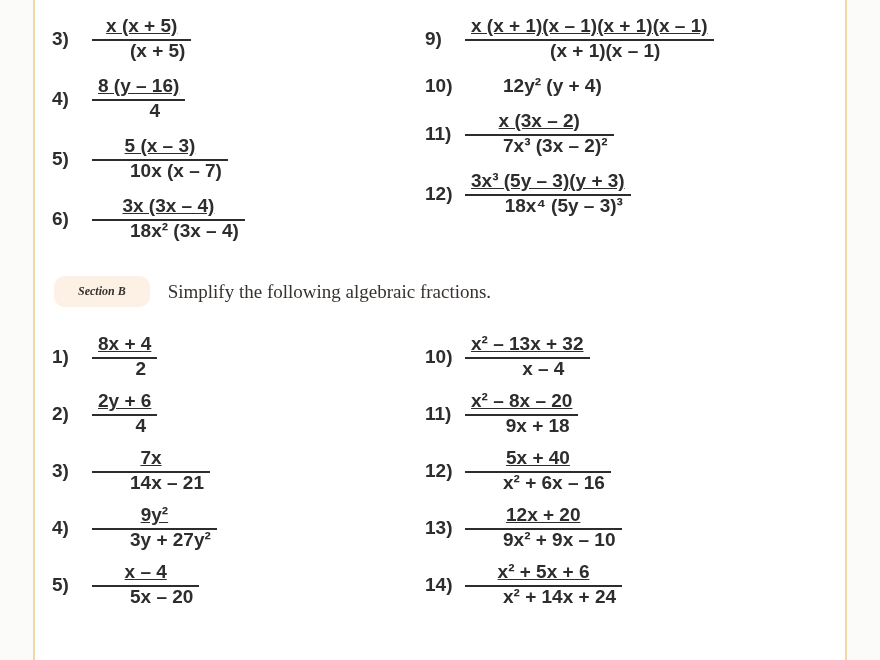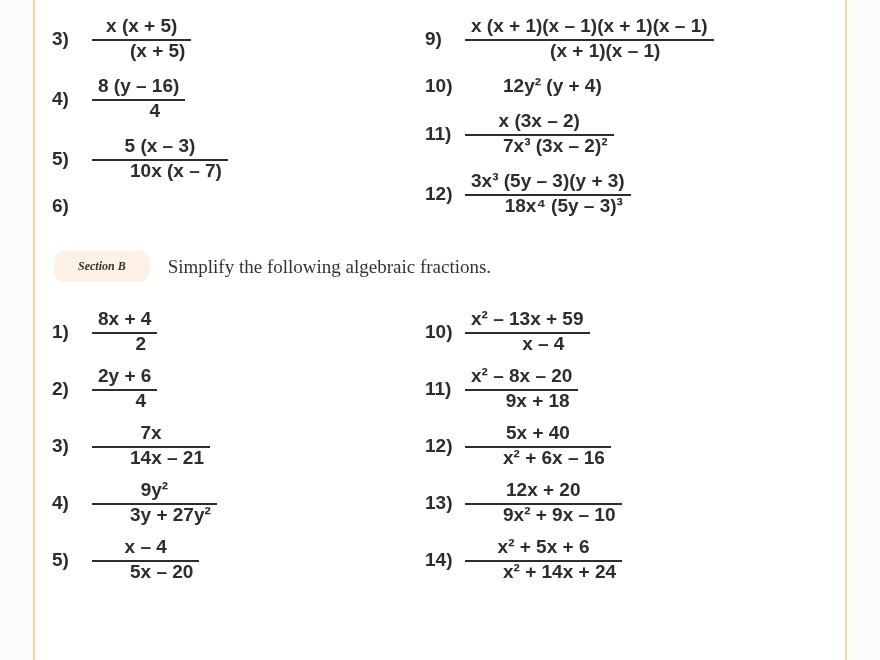--- a/index.html
+++ b/index.html
@@ -30,21 +30,21 @@
   .problem { display:flex; align-items:center; margin-bottom:16px; }
   .section-b .problem { margin-bottom:13px; }
   .pnum {
     width:40px; flex:0 0 40px;
     font-size:19px; font-weight:700; color:#2d2d2d; line-height:1;
   }
   .fraction {
     display:inline-block; text-align:center;
     font-size:19px; font-weight:700; color:#2d2d2d; line-height:1;
   }
-  .numer { display:block; padding:0 6px 4px; border-bottom:2px solid #2d2d2d; white-space:nowrap; }
+  .numer { display:block; padding:0 6px 4px; border-bottom:2px solid #2d2d2d; white-space:nowrap;text-decoration:underline; }
   .denom { display:block; padding:0 6px 0; white-space:nowrap;margin-left:32px; }
   .sb-header { display:flex; align-items:center; margin:20px 0 0 19px; }
   .sb-label {
     background:#fdf0e5;
     border-radius:11px;
     padding:9px 24px;
     font-family:"Liberation Serif","DejaVu Serif",serif;
     font-style:italic; font-weight:700;
     font-size:12px; color:#38322e; line-height:1.1;
   }
@@ -83,20 +83,24 @@
         <div class="problem">
           <span class="pnum">5)</span>
           <span class="fraction">
             <span class="numer">5 (x – 3)</span>
             <span class="denom">10x (x – 7)</span>
           </span>
         </div>
 
         <div class="problem">
           <span class="pnum">6)</span>
+          <span class="fraction">
+            <span class="numer">3x (3x – 4)</span>
+            <span class="denom">18x² (3x – 4)</span>
+          </span>
         </div>
 
       </div>
       <div class="col-right">
 
         <div class="problem">
           <span class="pnum">9)</span>
           <span class="fraction">
             <span class="numer">x (x + 1)(x – 1)(x + 1)(x – 1)</span>
             <span class="denom">(x + 1)(x – 1)</span>
@@ -176,21 +180,21 @@
             <span class="denom">5x – 20</span>
           </span>
         </div>
 
       </div>
       <div class="col-right">
 
         <div class="problem">
           <span class="pnum">10)</span>
           <span class="fraction">
-            <span class="numer">x² – 13x + 59</span>
+            <span class="numer">x² – 13x + 32</span>
             <span class="denom">x – 4</span>
           </span>
         </div>
 
         <div class="problem">
           <span class="pnum">11)</span>
           <span class="fraction">
             <span class="numer">x² – 8x – 20</span>
             <span class="denom">9x + 18</span>
           </span>

